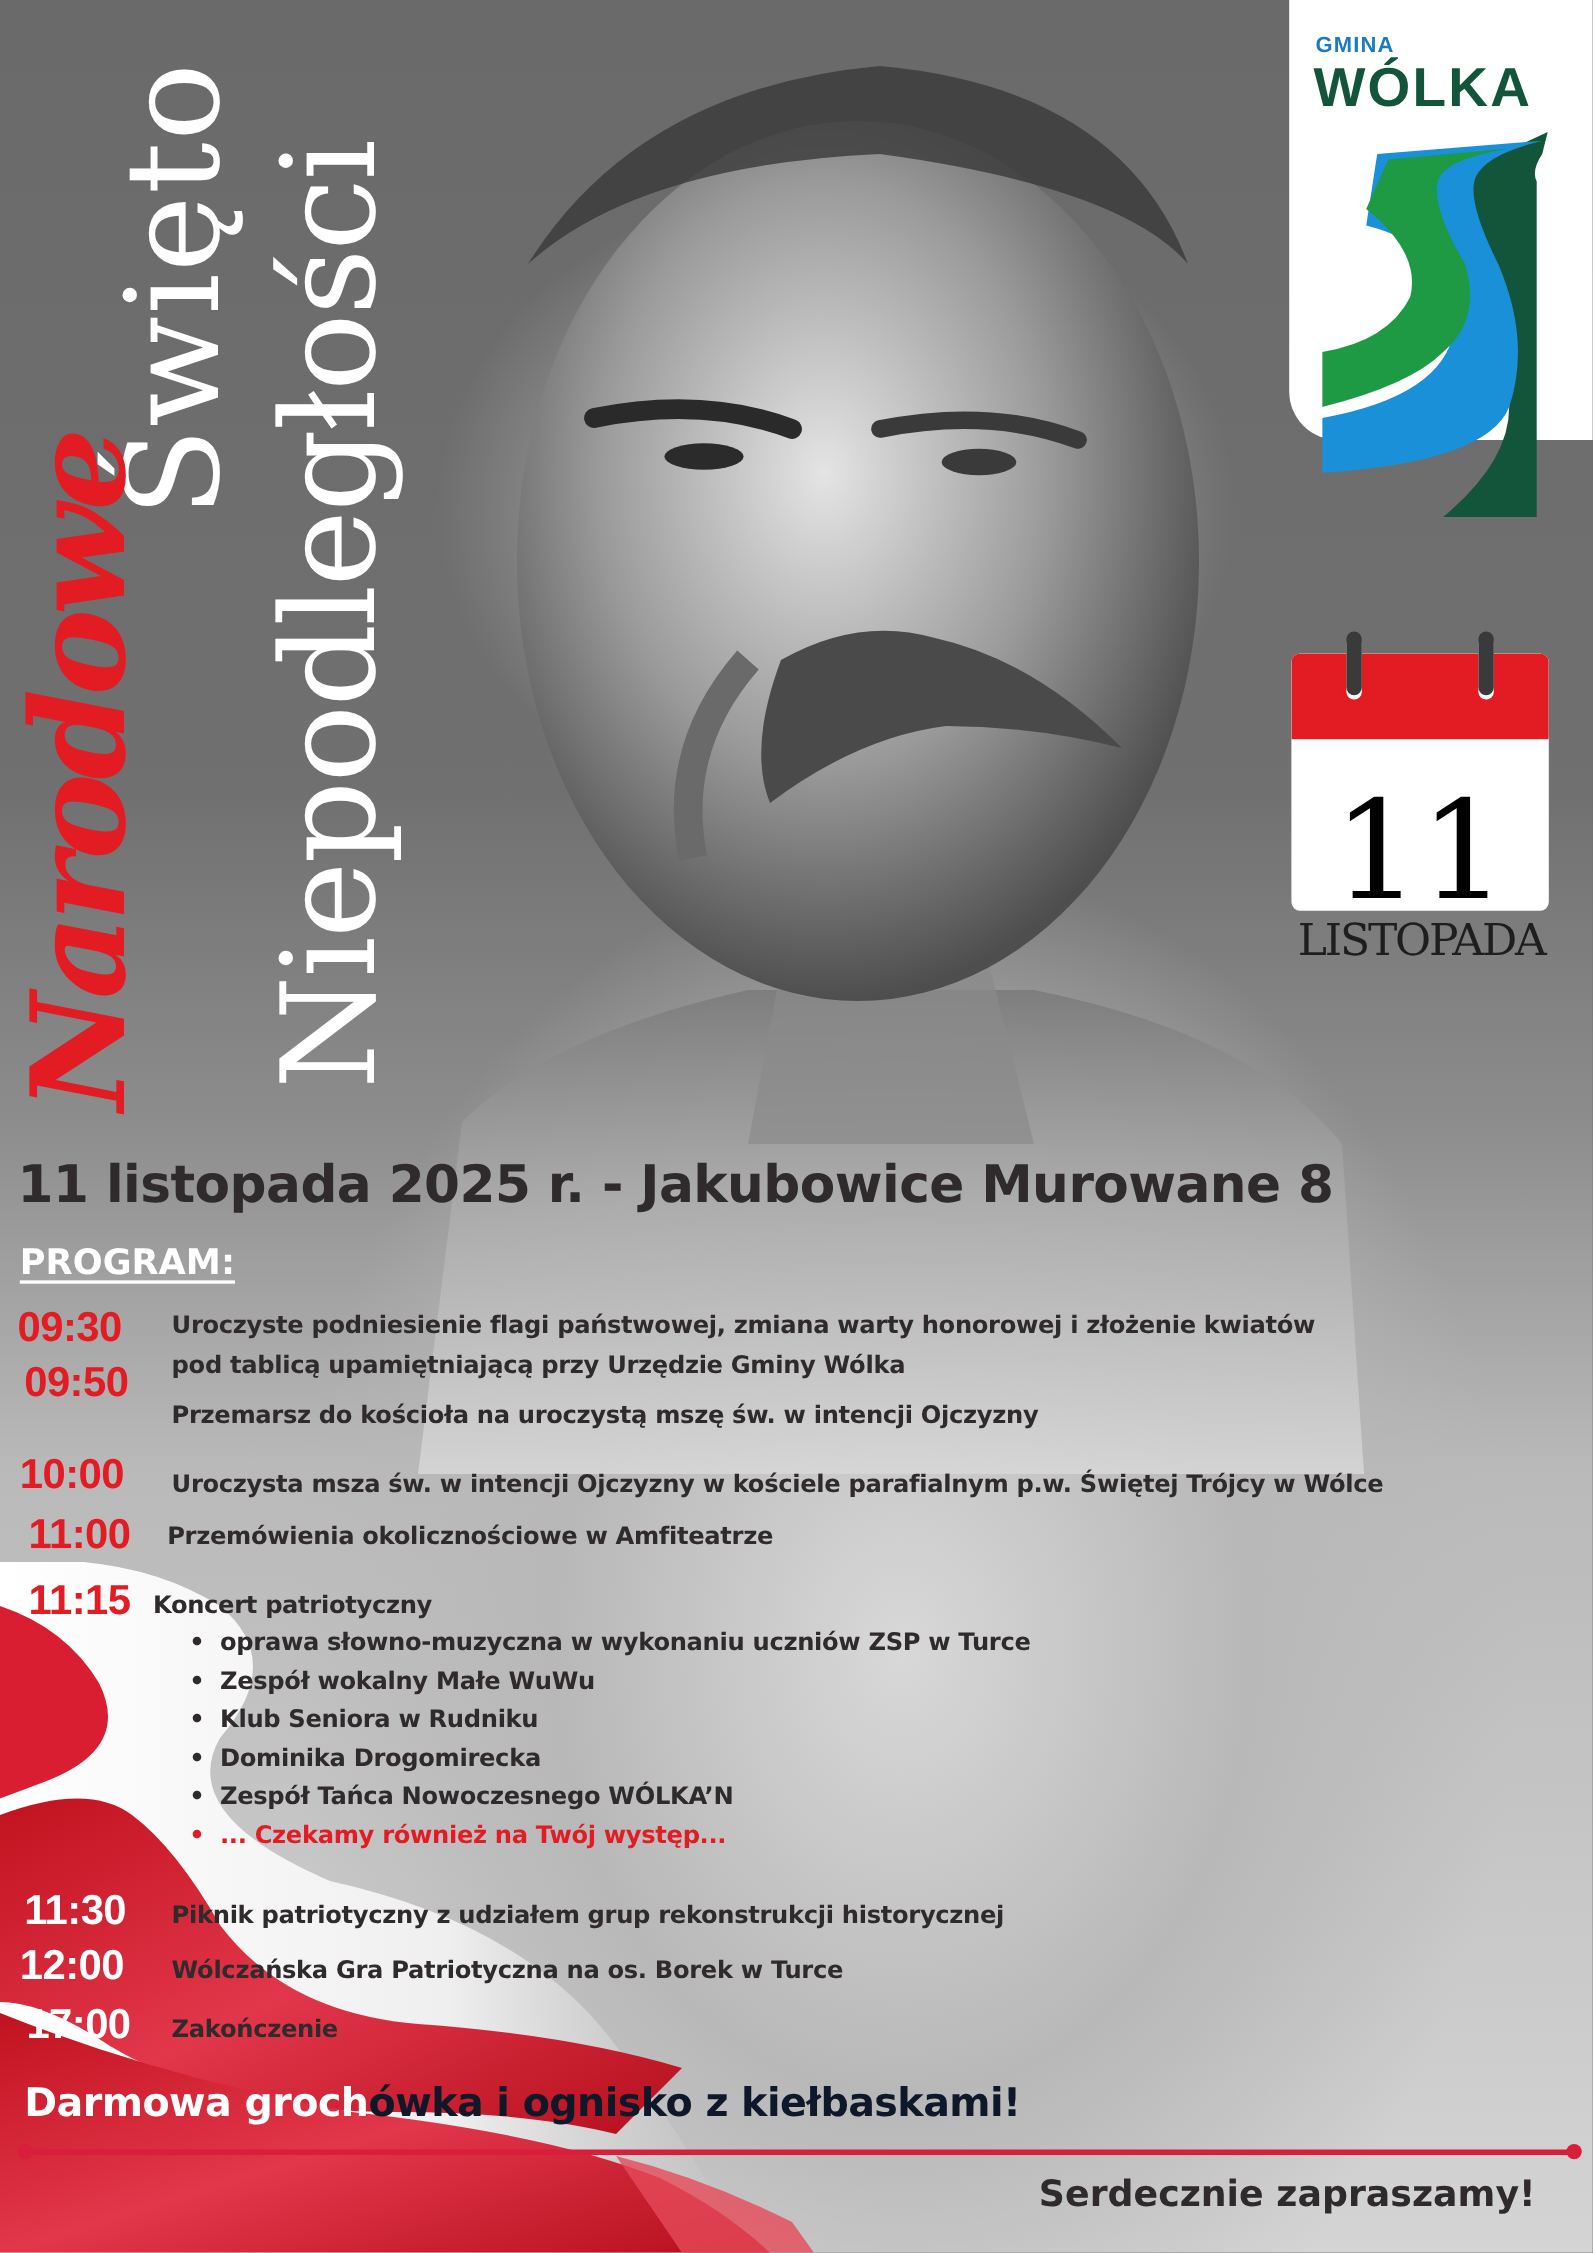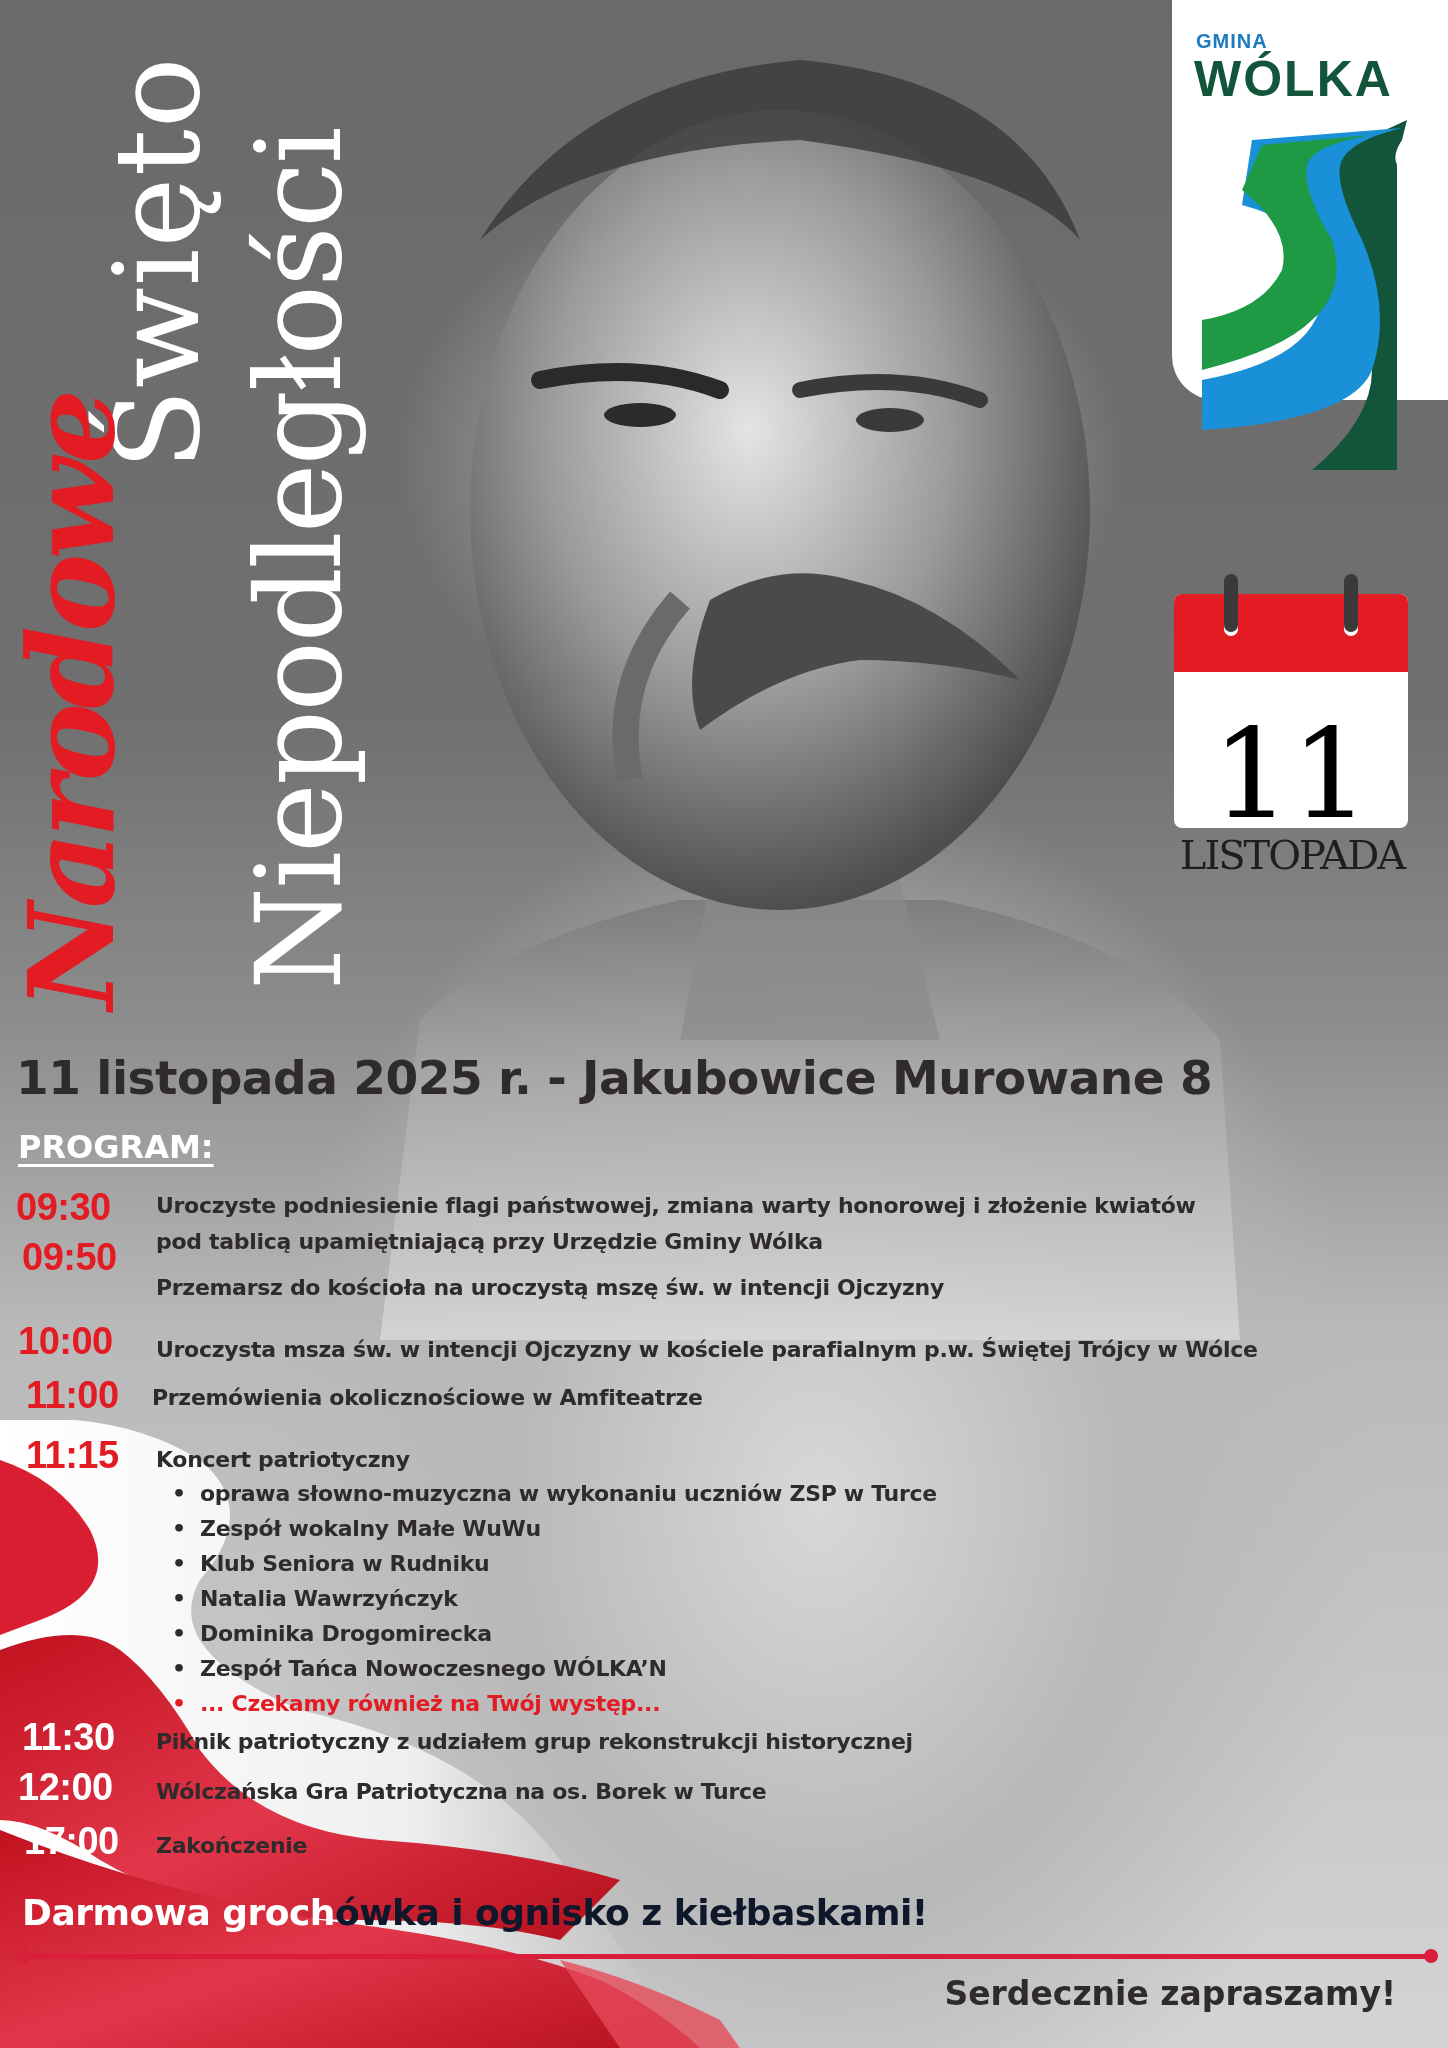--- a/index.html
+++ b/index.html
@@ -210,27 +210,26 @@
 <div class="item">
   <div class="time" style="left:18px;top:1320px">10:00</div>
   <div class="desc" style="left:156px;top:1332px">Uroczysta msza św. w intencji Ojczyzny w kościele parafialnym p.w. Świętej Trójcy w Wólce</div>
 </div>
 <div class="item">
   <div class="time" style="left:26px;top:1374px">11:00</div>
   <div class="desc" style="left:152px;top:1380px">Przemówienia okolicznościowe w Amfiteatrze</div>
 </div>
 <div class="item">
   <div class="time" style="left:26px;top:1434px">11:15</div>
-  <div class="desc" style="left:156px;top:1442px">Koncert patriotyczny</div>
+  <div class="desc" style="left:139px;top:1442px">Koncert patriotyczny</div>
 </div>
 <ul class="bullets">
   <li>oprawa słowno-muzyczna w wykonaniu uczniów ZSP w Turce</li>
   <li>Zespół wokalny Małe WuWu</li>
   <li>Klub Seniora w Rudniku</li>
-  <li>Natalia Wawrzyńczyk</li>
   <li>Dominika Drogomirecka</li>
   <li>Zespół Tańca Nowoczesnego WÓLKA’N</li>
   <li class="red">... Czekamy również na Twój występ...</li>
 </ul>
 <div class="item">
   <div class="time white" style="left:22px;top:1716px">11:30</div>
   <div class="desc" style="left:156px;top:1724px">Piknik patriotyczny z udziałem grup rekonstrukcji historycznej</div>
 </div>
 <div class="item">
   <div class="time white" style="left:18px;top:1766px">12:00</div>

